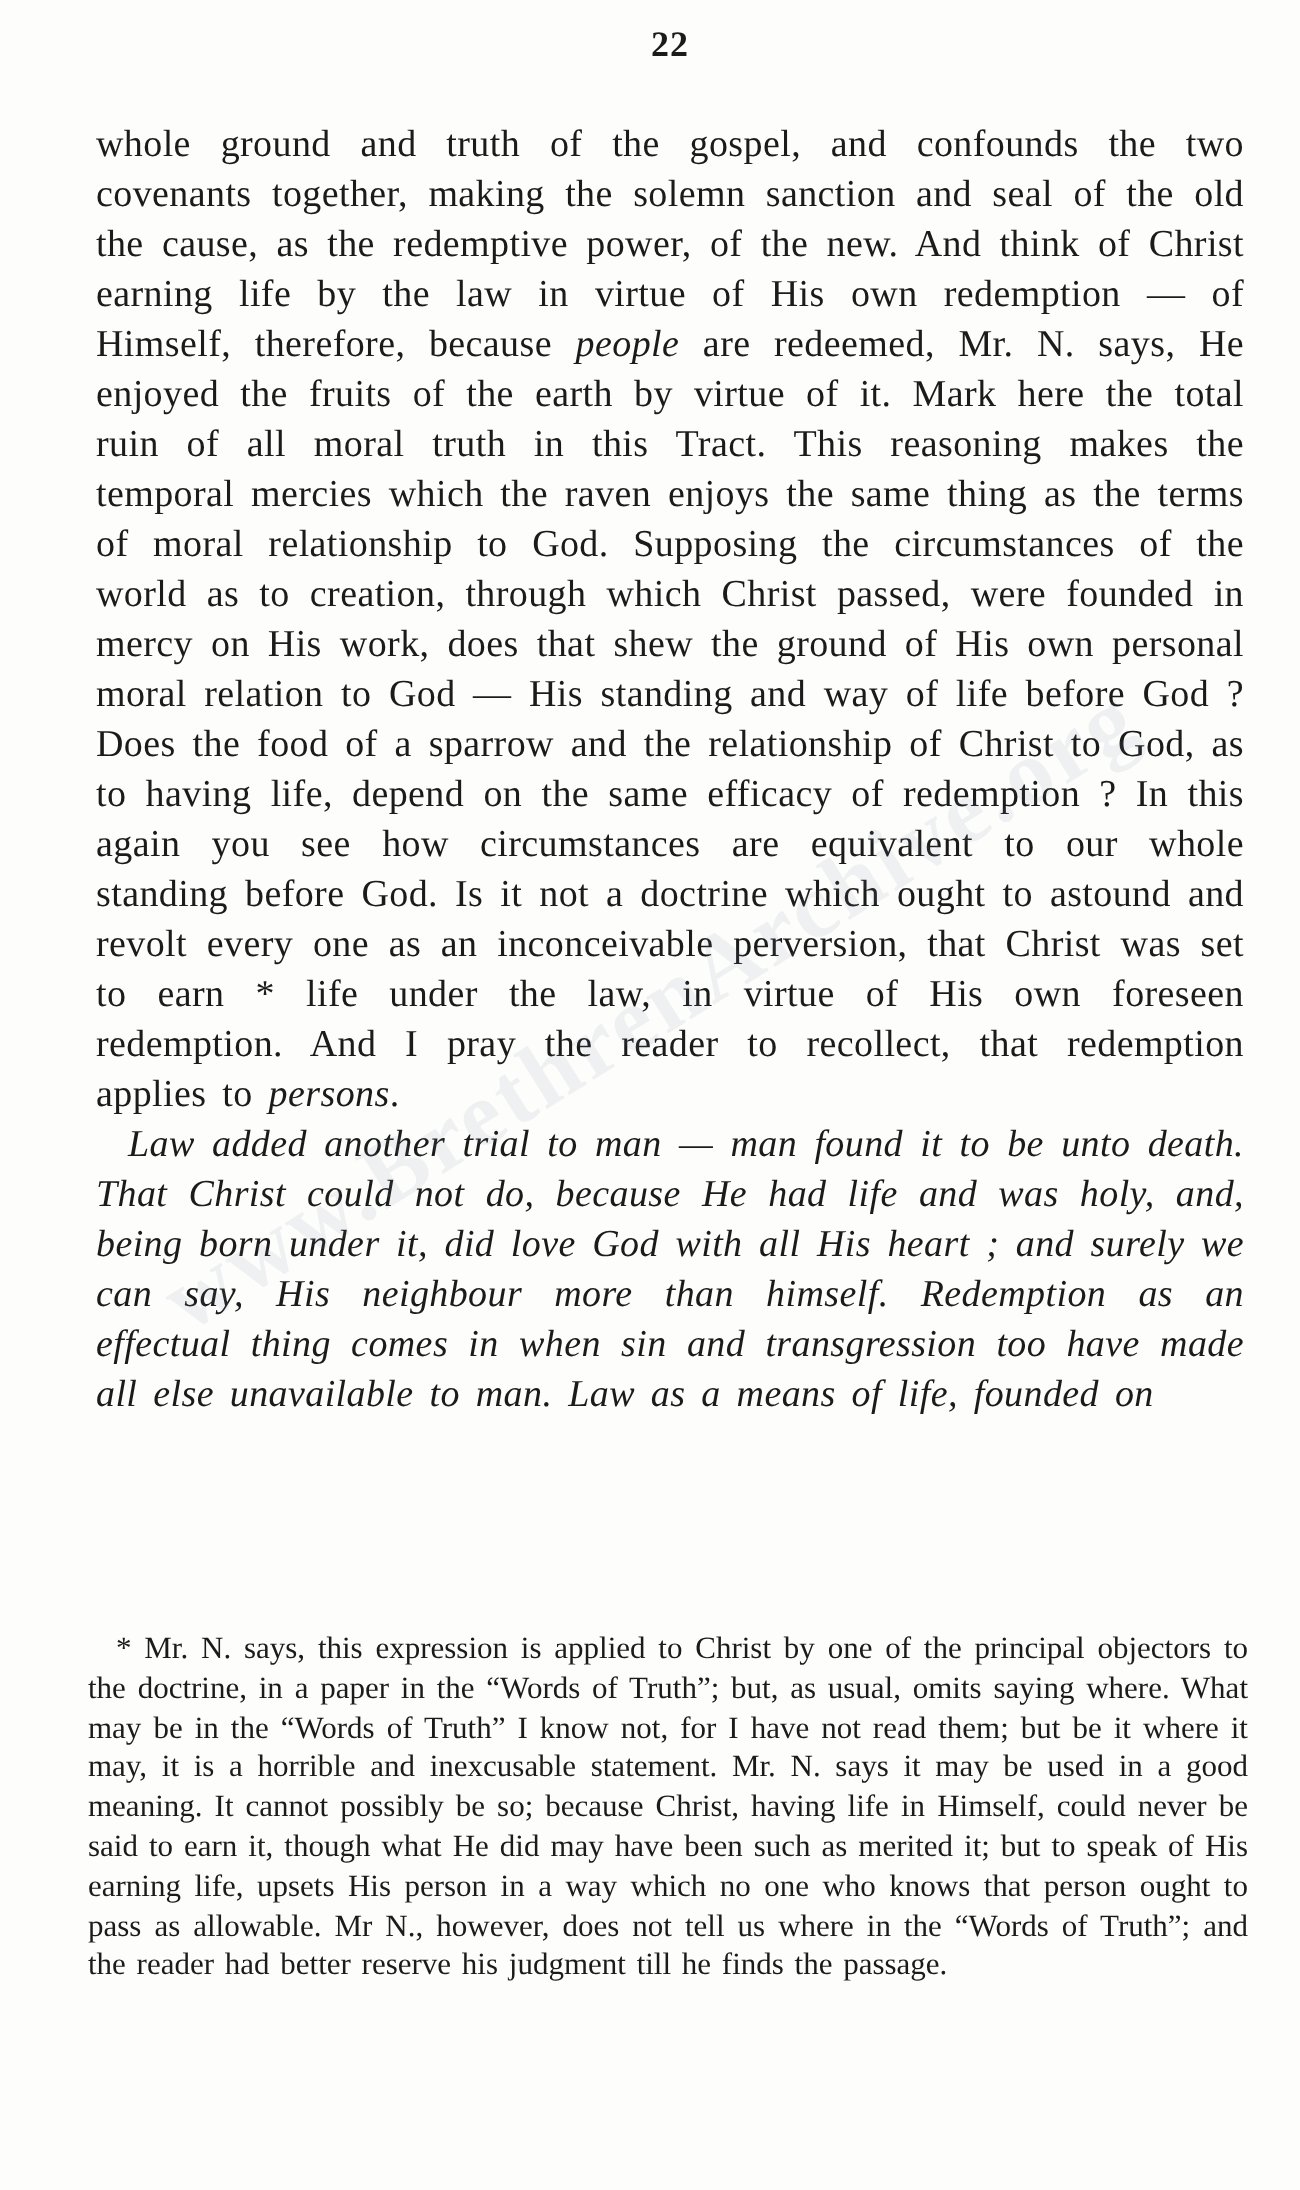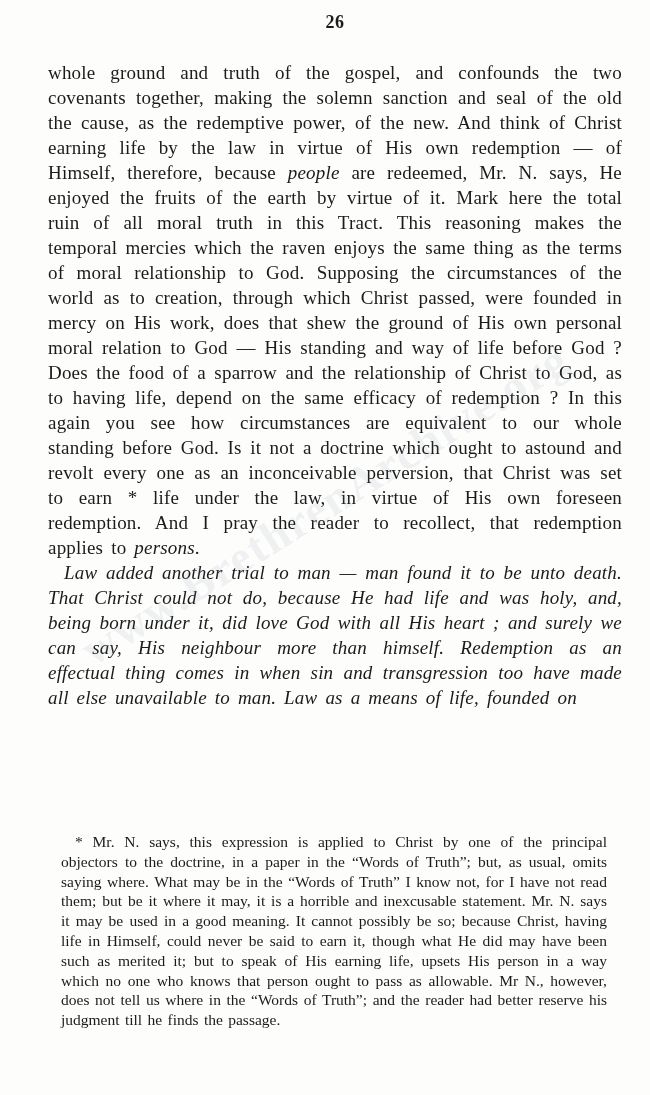--- a/index.html
+++ b/index.html
@@ -37,41 +37,41 @@
   .footnote {
     position: absolute;
     top: 815px;
     left: 44px;
     right: 26px;
     font-size: 15.5px;
     line-height: 19.8px;
     text-align: justify;
     text-indent: 14px;
     word-spacing: 1.5px;
-    margin: 17px;
+    margin: 0;
   }
   .watermark {
     position: absolute;
     top: 46%;
     left: 50%;
     transform: translate(-50%, -50%) rotate(-32deg);
     font-size: 46px;
     font-weight: 700;
     letter-spacing: 2px;
     white-space: nowrap;
     color: rgba(110, 130, 155, 0.10);
     pointer-events: none;
     user-select: none;
   }
 </style>
 </head>
 <body>
 
 <div class="page">
-  <div class="page-number">26</div>
+  <div class="page-number">22</div>
 
   <div class="watermark">www.BrethrenArchive.org</div>
 
   <div class="body-text">
     <p class="para first">whole ground and truth of the gospel, and confounds the two covenants together, making the solemn sanction and seal of the old the cause, as the redemptive power, of the new.  And think of Christ earning life by the law in virtue of His own redemption — of Himself, therefore, because <i>people</i> are redeemed, Mr. N. says, He enjoyed the fruits of the earth by virtue of it.  Mark here the total ruin of all moral truth in this Tract.  This reasoning makes the temporal mercies which the raven enjoys the same thing as the terms of moral relationship to God.  Supposing the circumstances of the world as to creation, through which Christ passed, were founded in mercy on His work, does that shew the ground of His own personal moral relation to God — His standing and way of life before God ?   Does the food of a sparrow and the relationship of Christ to God, as to having life, depend on the same efficacy of redemption ?   In this again you see how circumstances are equivalent to our whole standing before God.   Is it not a doctrine which ought to astound and revolt every one as an inconceivable perversion, that Christ was set to earn * life under the law, in virtue of His own foreseen redemption. And I pray the reader to recollect, that redemption applies to <i>persons</i>.</p>
     <p class="para indent">Law added another trial to man — man found it to be unto death.  That Christ could not do, because He had life and was holy, and, being born under it, did love God with all His heart ;  and surely we can say, His neighbour more than himself.   Redemption as an effectual thing comes in when sin and transgression too have made all else unavailable to man.   Law as a means of life, founded on</p>
   </div>
 
   <p class="footnote">* Mr. N. says, this expression is applied to Christ by one of the principal objectors to the doctrine, in a paper in the “Words of Truth”; but, as usual, omits saying where.  What may be in the “Words of Truth” I know not, for I have not read them; but be it where it may, it is a horrible and inexcusable statement.  Mr. N. says it may be used in a good meaning.  It cannot possibly be so; because Christ, having life in Himself, could never be said to earn it, though what He did may have been such as merited it; but to speak of His earning life, upsets His person in a way which no one who knows that person ought to pass as allowable.  Mr N., however, does not tell us where in the “Words of Truth”; and the reader had better reserve his judgment till he finds the passage.</p>
 </div>

